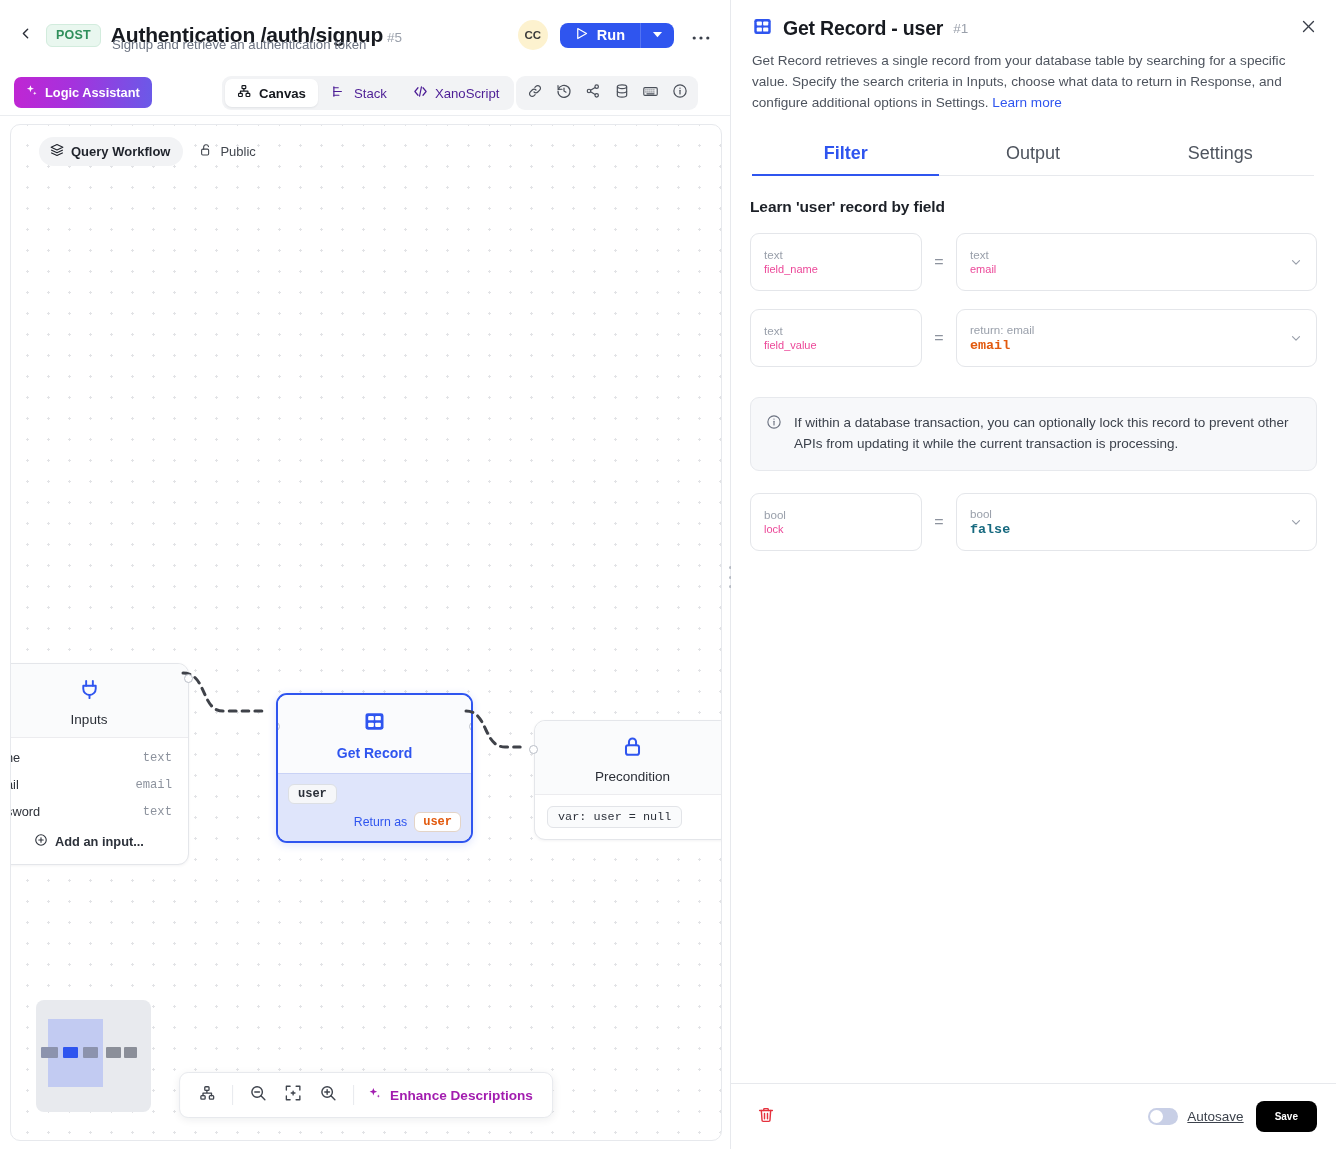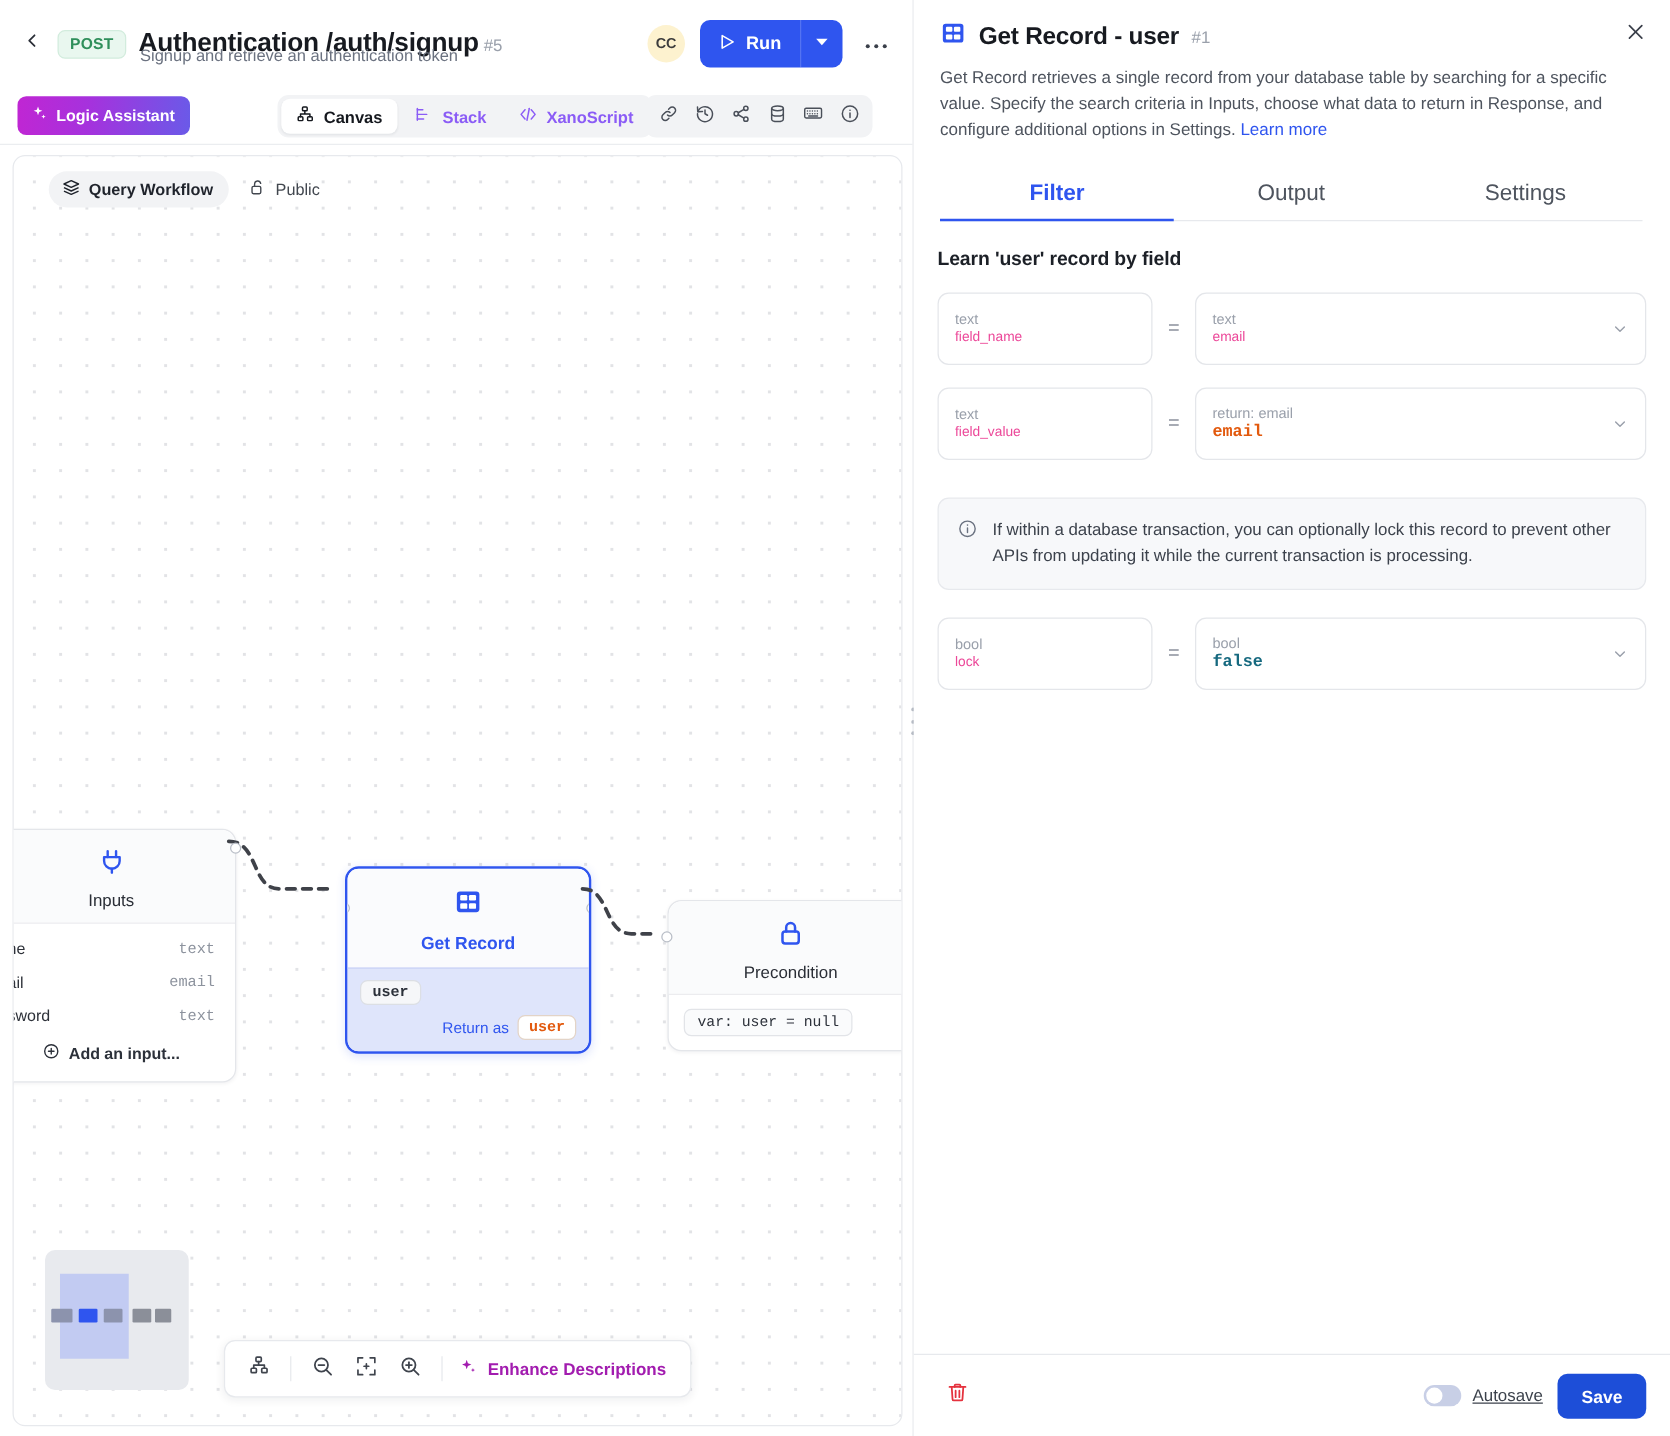--- a/index.html
+++ b/index.html
@@ -31,38 +31,38 @@
   .ep-title { font-size: 21px; font-weight: 700; color: #171a20; letter-spacing: -.2px; white-space: nowrap; }
   .ep-num { font-size: 13.5px; color: #9aa0ab; font-weight: 500; margin-left: 4px; }
   .ep-desc { font-size: 13.2px; color: #6b7280; padding-left: 62px; margin-top: -1px; }
   .hdr-right { display: flex; align-items: center; gap: 12px; }
   .avatar {
     width: 30px; height: 30px; border-radius: 50%; background: #fdf2cf;
     display: flex; align-items: center; justify-content: center;
     font-size: 11.5px; font-weight: 700; color: #3c3c3c; cursor: pointer;
   }
   .run-group { display: flex; align-items: stretch; background: #2f55ef; border-radius: 8px; overflow: hidden; cursor: pointer; }
-  .run-main { display: flex; align-items: center; gap: 8px; padding: 0 15px 0 14px; height: 38px; color: #fff; font-size: 14.5px; font-weight: 600; }
+  .run-main { display: flex; align-items: center; gap: 8px; padding: 0 15px 0 14px; height: 25px; color: #fff; font-size: 14.5px; font-weight: 600; }
   .run-caret { display: flex; align-items: center; justify-content: center; width: 34px; border-left: 1px solid rgba(255,255,255,.18); }
   .kebab { width: 30px; height: 30px; display: flex; align-items: center; justify-content: center; color: #3a3f4a; cursor: pointer; border-radius: 6px; font-size: 19px; letter-spacing: 1px; }
 
   
   .toolbar { height: 46px; display: flex; align-items: center; padding: 0 14px 0 14px; position: relative; border-bottom: 1px solid #ebedf0; }
   .logic-assistant {
     display: flex; align-items: center; gap: 7px;
     background: linear-gradient(95deg, #c026d3 0%, #a532dd 42%, #6a5ae8 100%);
     color: #fff; font-size: 12.8px; font-weight: 700;
     padding: 7px 12px 7px 10px; border-radius: 7px; cursor: pointer; white-space: nowrap;
   }
   .view-tabs {
     position: absolute; left: 222px; top: 6px;
     display: flex; align-items: center; gap: 2px;
     background: #f2f3f5; border-radius: 9px; padding: 3px;
   }
-  .vtab { display: flex; align-items: center; gap: 7px; padding: 5px 12px; border-radius: 7px; font-size: 13.2px; color: #8b5cf6; font-weight: 700; cursor: pointer; white-space: nowrap; }
+  .vtab { display: flex; align-items: center; gap: 7px; padding: 5px 12px; border-radius: 7px; font-size: 13.2px; color: #4c1d95; font-weight: 400; cursor: pointer; white-space: nowrap; }
   .vtab.active { background: #fff; font-weight: 600; color: #15181e; box-shadow: 0 1px 2px rgba(16,24,40,.07); }
   .icon-group {
     position: absolute; left: 516px; top: 6px;
     display: flex; align-items: center; gap: 2px;
     background: #f2f3f5; border-radius: 9px; padding: 4px 5px;
   }
   .ibtn { width: 27px; height: 26px; display: flex; align-items: center; justify-content: center; border-radius: 6px; color: #4a4f59; cursor: pointer; }
 
   
   .canvas-wrap { flex: 1; position: relative; margin: 8px 8px 8px 10px; border: 1px solid #e7e9ed; border-radius: 10px; overflow: hidden; background: #fff; }
@@ -190,21 +190,21 @@
     border-top: 1px solid #e7e9ed; height: 66px; display: flex; align-items: center;
     padding: 0 19px 0 20px; gap: 12px;
   }
   .trash { width: 30px; height: 30px; display: flex; align-items: center; justify-content: center; color: #e5323e; cursor: pointer; border-radius: 6px; }
   .foot-spacer { flex: 1; }
   .autosave { display: flex; align-items: center; gap: 9px; cursor: pointer; }
   .toggle { width: 30px; height: 17px; border-radius: 10px; background: #c8cfe6; position: relative; }
   .toggle-knob { position: absolute; left: 2px; top: 2px; width: 13px; height: 13px; border-radius: 50%; background: #fff; }
   .autosave-label { font-size: 13.5px; color: #3c424c; text-decoration: underline; }
   .save-btn {
-    background: #1d4ed8; color: #fff; font-size: 14px; font-weight: 700;
+    background: #000000; color: #fff; font-size: 10px; font-weight: 700;
     padding: 10px 19px; border-radius: 8px; cursor: pointer; border: none;
     font-family: "Liberation Sans", sans-serif;
   }
 </style>
 </head>
 <body>
 
 <div class="app">
 
   <div class="left">

